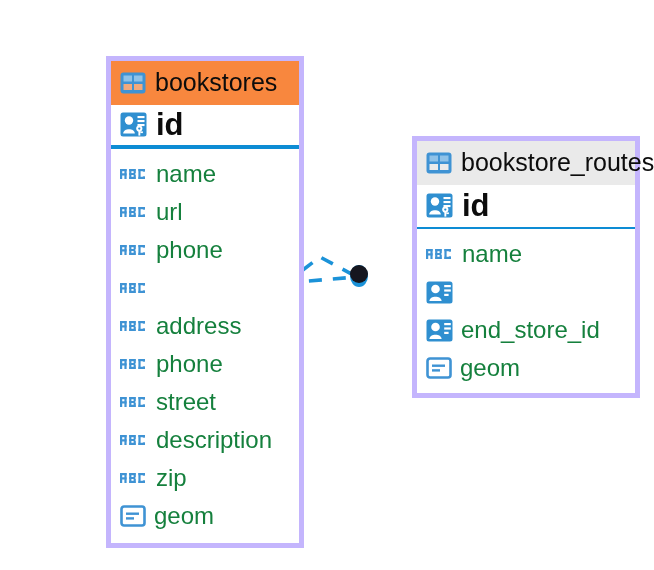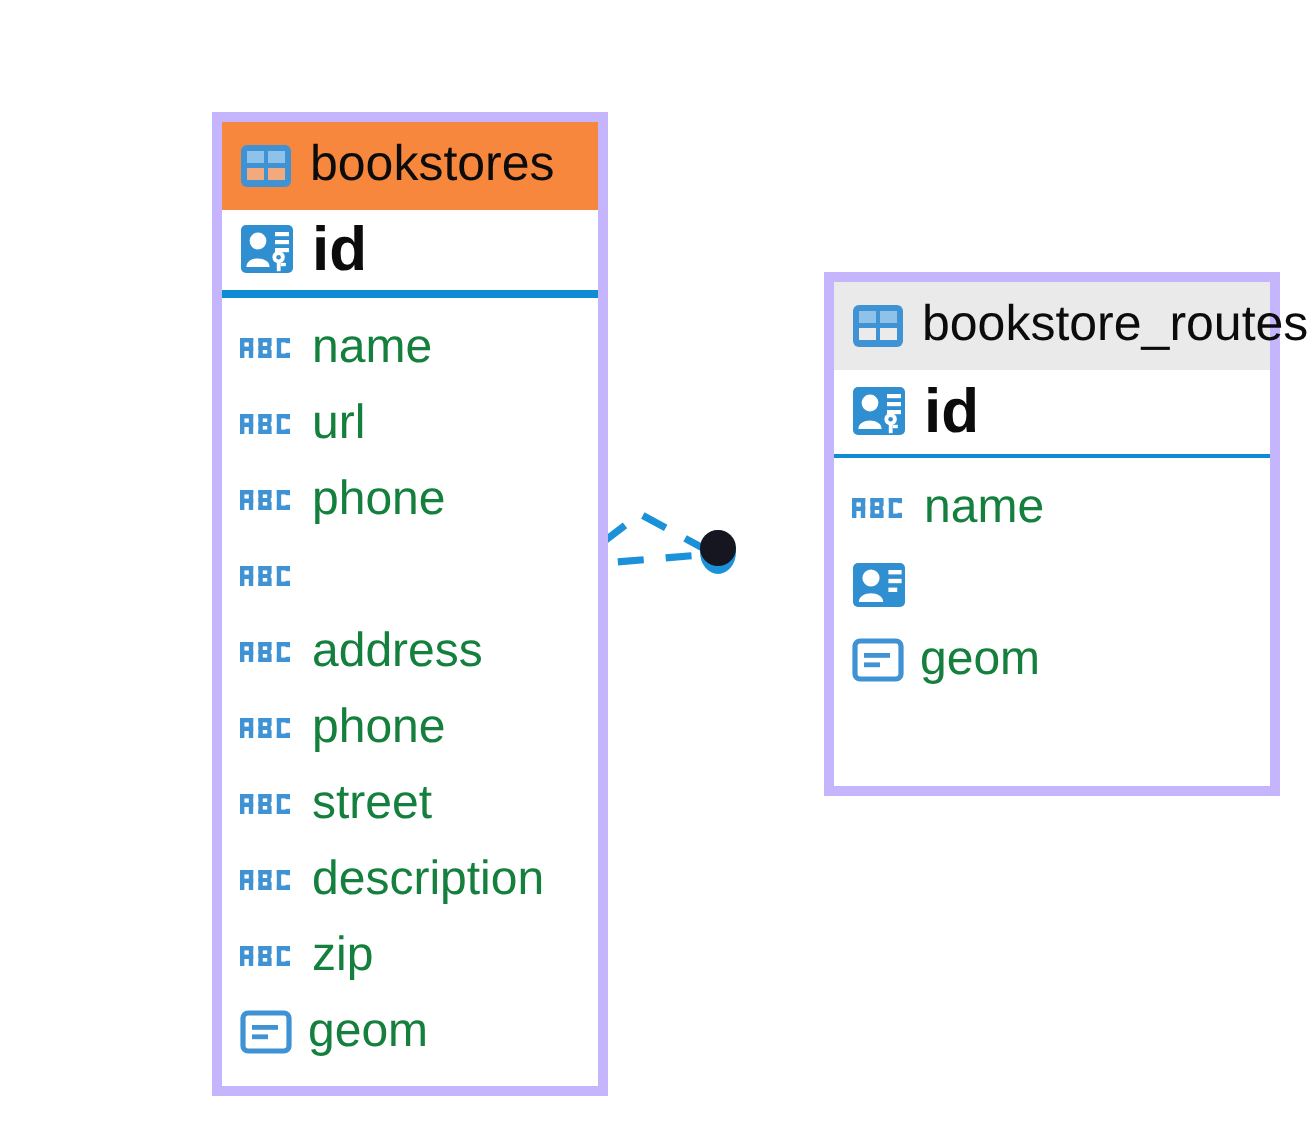--- a/index.html
+++ b/index.html
@@ -469,20 +469,33 @@
             <rect x="0.5" y="0.5" width="26" height="22" rx="2.5" ry="2.5" fill="#2f8fd0"></rect>
             <circle cx="9.5" cy="8" r="4.3" fill="#ffffff"></circle>
             <path d="M 3.4 20 C 3.4 14.2 15.6 14.2 15.6 20 Z" fill="#ffffff"></path>
             <rect x="18.2" y="4" width="6.6" height="2.2" fill="#ffffff"></rect>
             <rect x="18.2" y="8.4" width="6.6" height="2.2" fill="#ffffff"></rect>
             <rect x="18.2" y="12.8" width="4.4" height="2.2" fill="#ffffff"></rect>
           </svg>
         </span>
       </div>
 
+      <div class="field-row">
+        <span class="icon">
+          <svg width="27" height="23" viewBox="0 0 27 23">
+            <rect x="0.5" y="0.5" width="26" height="22" rx="2.5" ry="2.5" fill="#2f8fd0"></rect>
+            <circle cx="9.5" cy="8" r="4.3" fill="#ffffff"></circle>
+            <path d="M 3.4 20 C 3.4 14.2 15.6 14.2 15.6 20 Z" fill="#ffffff"></path>
+            <rect x="18.2" y="4" width="6.6" height="2.2" fill="#ffffff"></rect>
+            <rect x="18.2" y="8.4" width="6.6" height="2.2" fill="#ffffff"></rect>
+            <rect x="18.2" y="12.8" width="4.4" height="2.2" fill="#ffffff"></rect>
+          </svg>
+        </span>
+        <span class="field-label">end_store_id</span>
+      </div>
 
       <div class="field-row">
         <span class="icon">
           <svg width="26" height="22" viewBox="0 0 26 22">
             <rect x="1.5" y="1.5" width="23" height="19" rx="2.5" ry="2.5" fill="#ffffff" stroke="#3f93d4" stroke-width="2.6"></rect>
             <rect x="6" y="7.5" width="13" height="2.4" fill="#3f93d4"></rect>
             <rect x="6" y="12.2" width="8" height="2.4" fill="#3f93d4"></rect>
           </svg>
         </span>
         <span class="field-label">geom</span>

